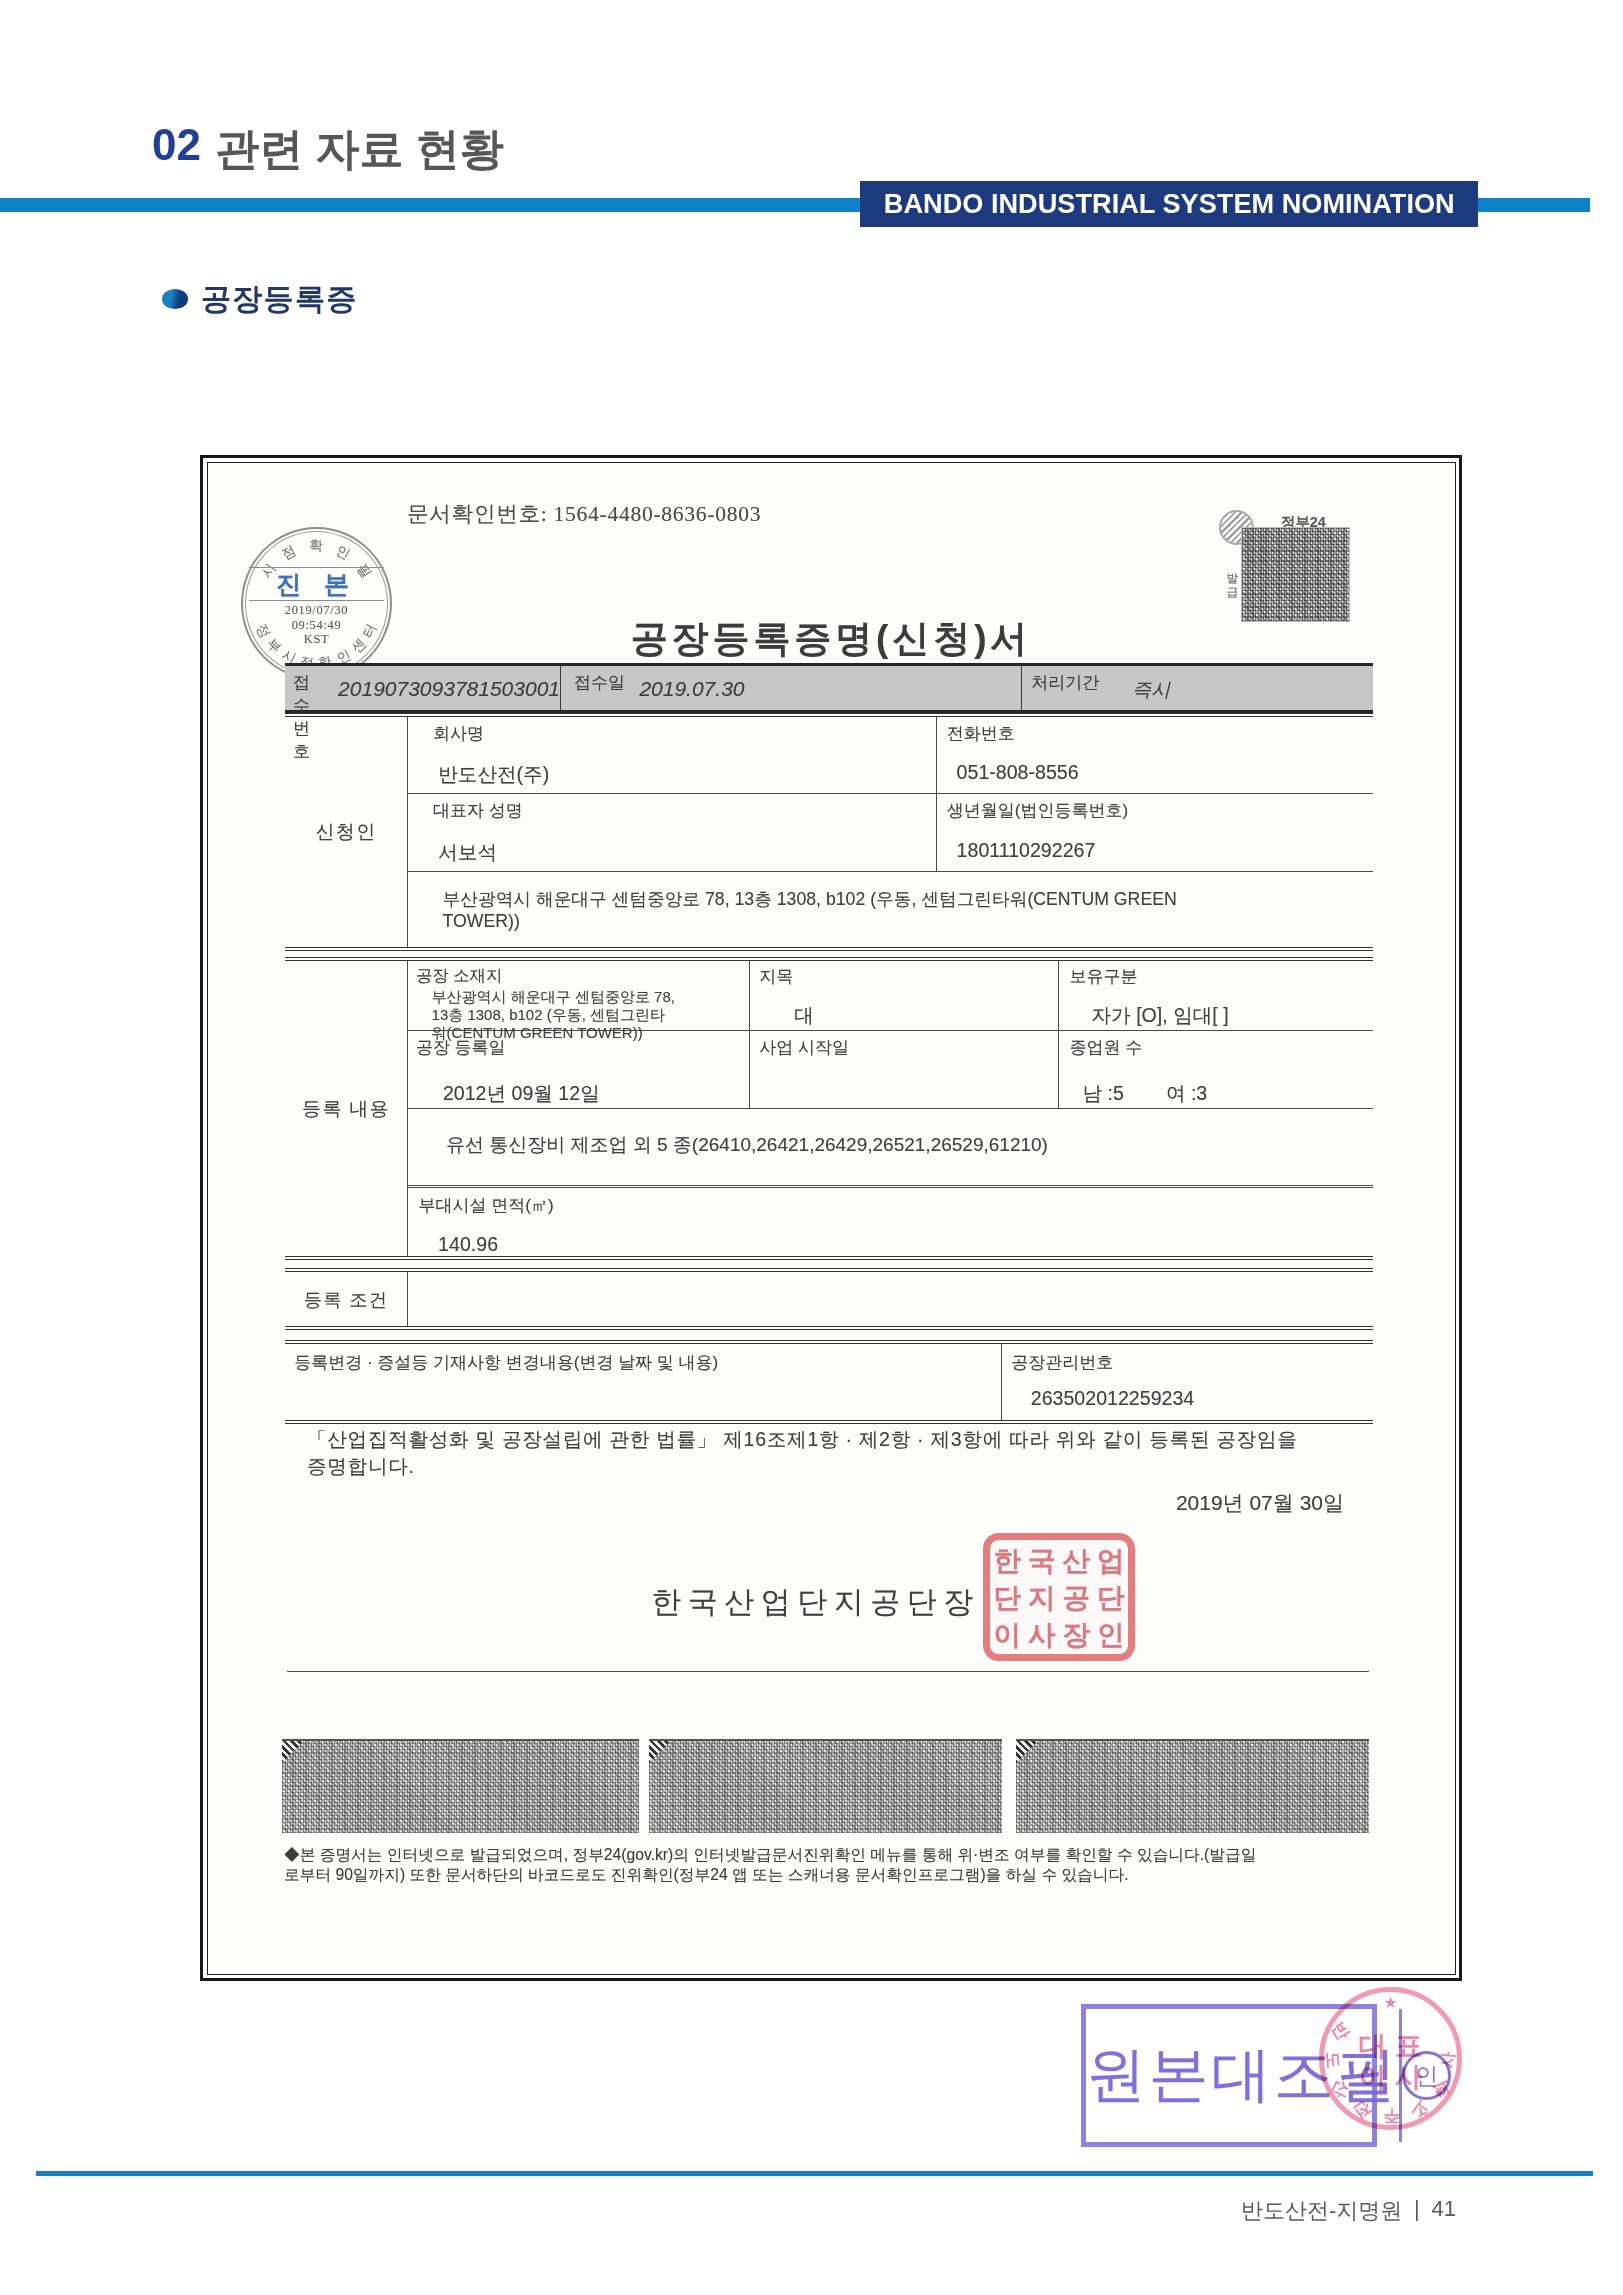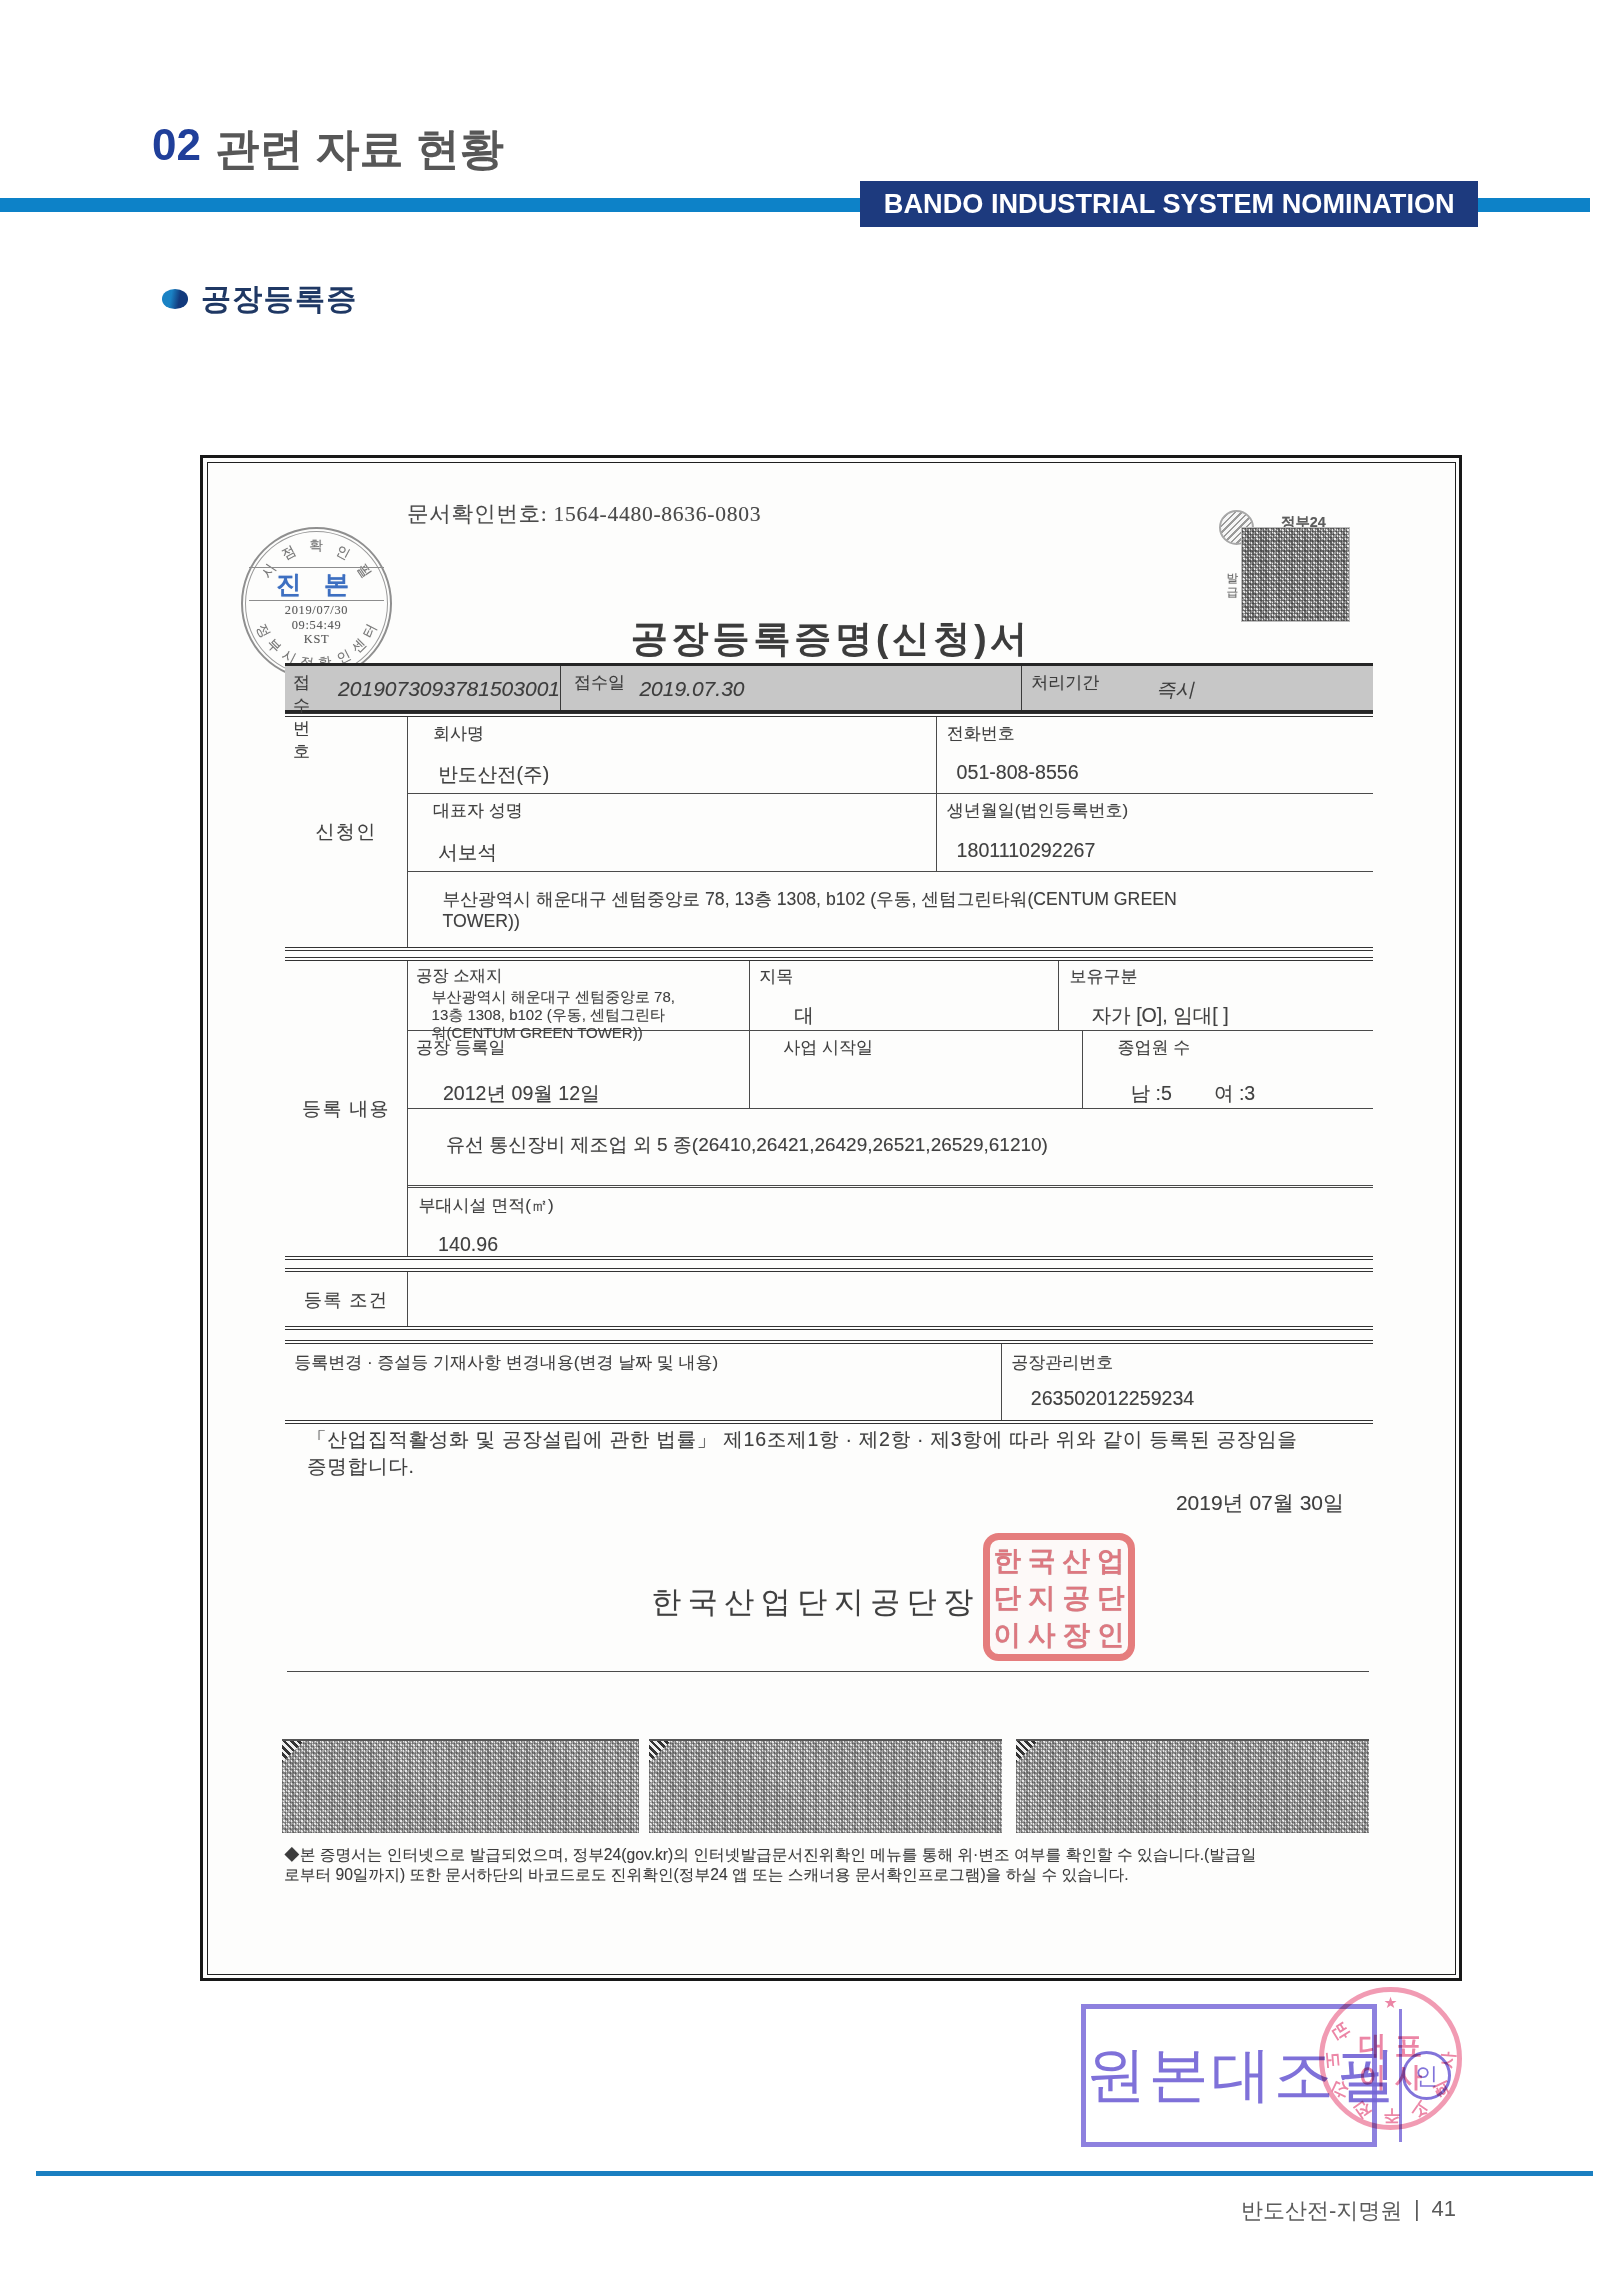--- a/index.html
+++ b/index.html
@@ -54,21 +54,21 @@
 
   .doc-title{left:0;top:159px;width:100%;text-align:center;font-size:37px;font-weight:bold;
     color:#3c3c3c;letter-spacing:3.9px;}
 
   
   .rcpt{left:85px;top:208px;width:1088px;height:44px;background:#c7c7c7;
     border-top:3.3px solid #262626;border-bottom:3.9px solid #262626;display:flex;box-sizing:content-box;}
   .rcpt .cell{display:flex;align-items:flex-start;}
   .rcpt .c1{width:276px;border-right:1.3px solid #3a3a3a;}
   .rcpt .c2{width:461px;border-right:1.3px solid #3a3a3a;}
-  .rcpt .c3{flex:1;gap:24px;}
+  .rcpt .c3{flex:1;}
   .rcpt .lbl{font-size:17px;color:#3d3d3d;padding:5.2px 0 0 7.9px;}
   .rcpt .val{font-size:21px;color:#3d3d3d;padding:10.5px 0 0 14.4px;font-style:italic;}
 
   
   .tbl{left:85px;width:1088px;border-top:4.6px double #333;border-bottom:4.6px double #333;
     display:flex;box-sizing:border-box;}
   .tbl .side{width:122px;border-right:1.3px solid #4a4a4a;display:flex;align-items:center;justify-content:center;
     font-size:19px;color:#414141;letter-spacing:1.3px;}
   .tbl .content{flex:1;display:flex;flex-direction:column;}
   .row{display:flex;}
@@ -240,21 +240,21 @@
         </div>
         <div class="cell br" style="width:309px;padding:3.9px 0 0 9.2px;">
           <div class="lbl">지목</div>
           <div class="val" style="padding:14.4px 0 0 35px;">대</div>
         </div>
         <div class="cell" style="flex:1;padding:3.9px 0 0 10.5px;">
           <div class="lbl">보유구분</div>
           <div class="val" style="padding:14.4px 0 0 22px;">자가 [O], 임대[ ]</div>
         </div>
       </div>
-      <div class="row bb" style="height:79px;gap:24px;">
+      <div class="row bb" style="height:79px;">
         <div class="cell br" style="width:342px;padding:5.2px 0 0 7.9px;">
           <div class="lbl">공장 등록일</div>
           <div class="val" style="padding:21px 0 0 27px;">2012년 09월 12일</div>
         </div>
         <div class="cell br" style="width:309px;padding:5.2px 0 0 9.2px;">
           <div class="lbl">사업 시작일</div>
           <div class="val"></div>
         </div>
         <div class="cell" style="flex:1;padding:5.2px 0 0 10.5px;">
           <div class="lbl">종업원 수</div>

